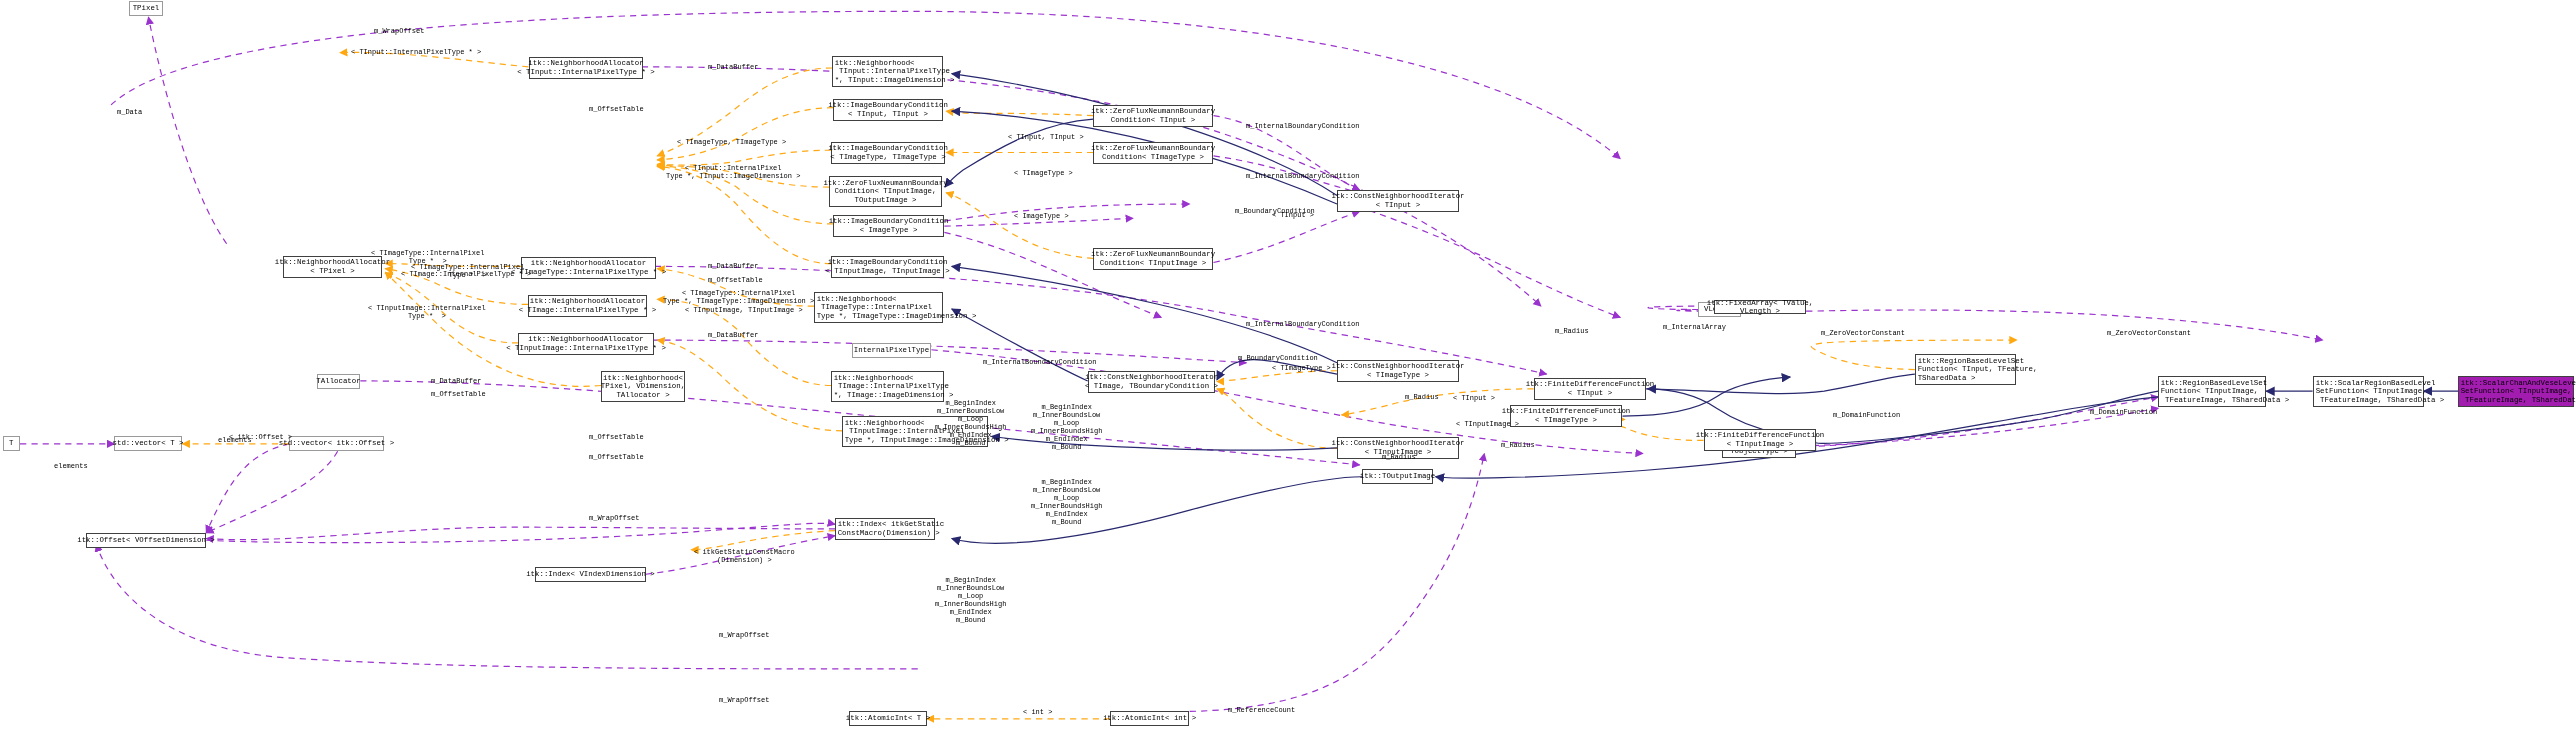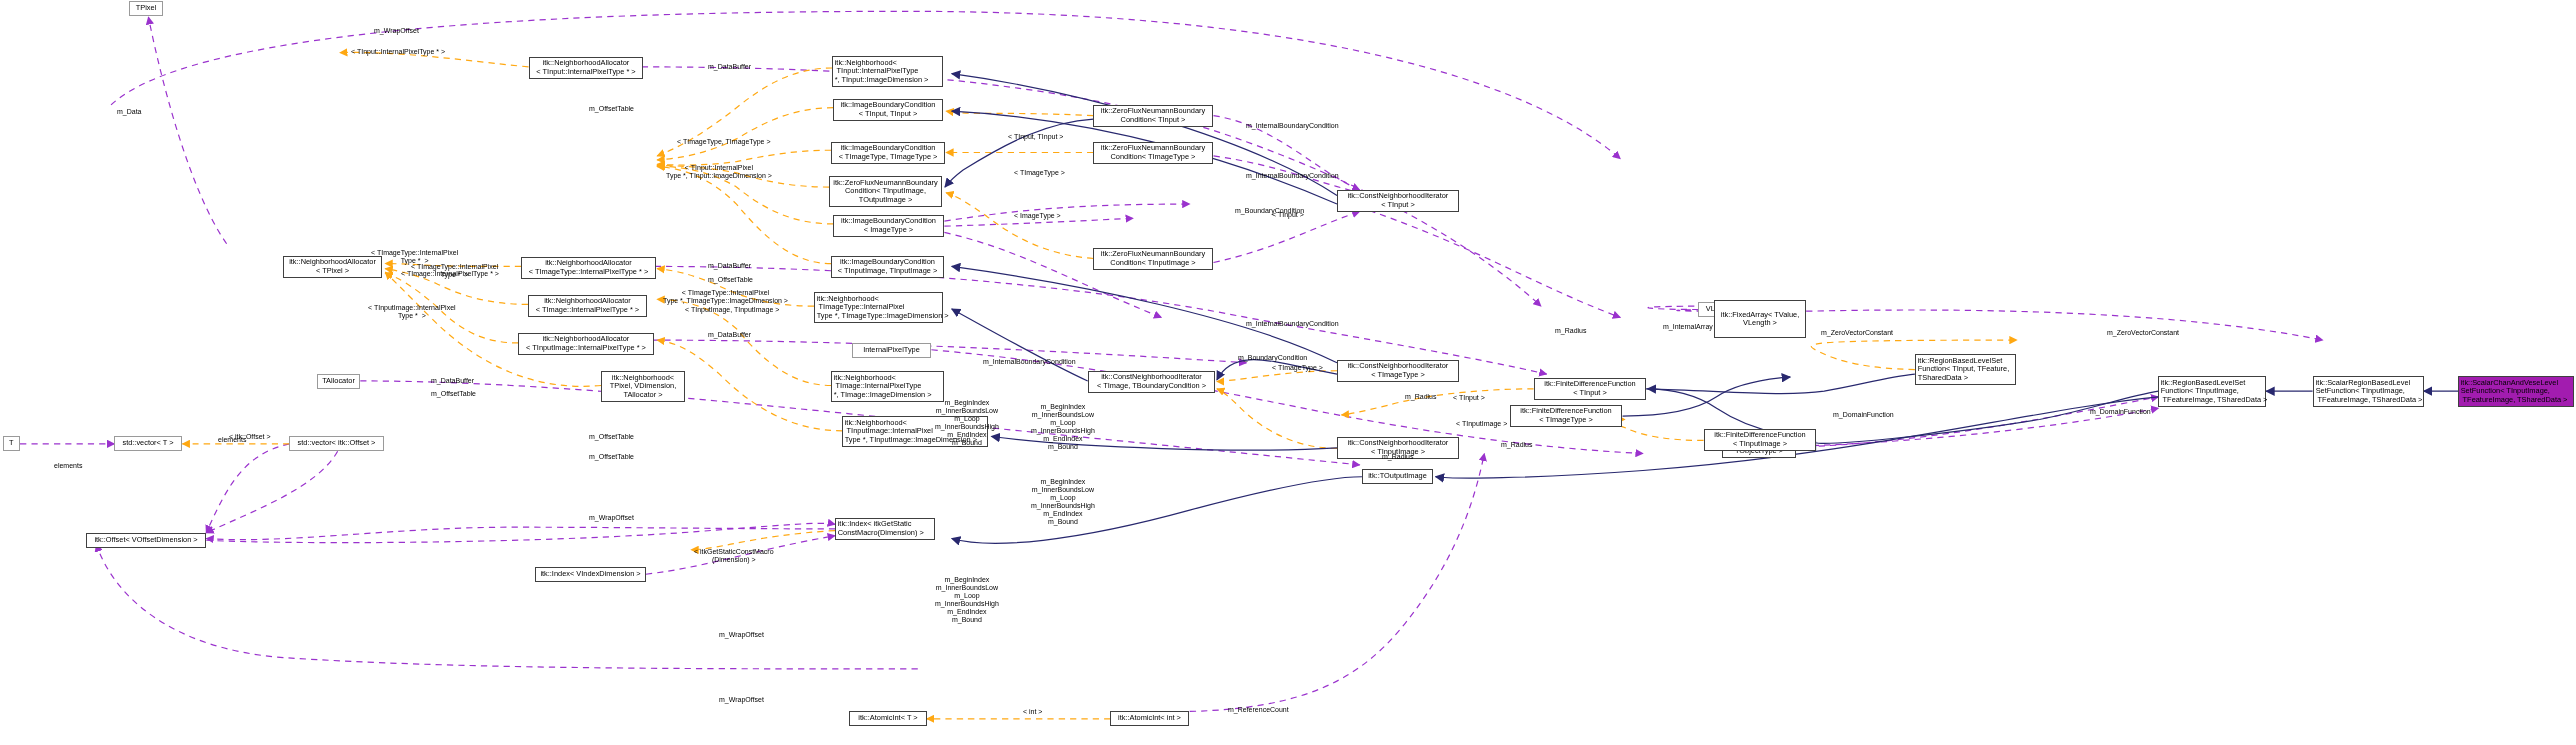--- a/index.html
+++ b/index.html
@@ -1,20 +1,20 @@
 <!DOCTYPE html>
 <html style="font-size:9px"><head>
 <meta charset="utf-8">
 <style>
   html,body{margin:0;padding:0;background:#ffffff;}
   #canvas{
     position:relative;
     width:2576px;height:746px;
     background:#ffffff;
-    font-family:Liberation Sans, sans-serif;
+    font-family:Liberation Mono, monospace;
     overflow:hidden;
   }
   svg#edges{position:absolute;left:0;top:0;width:2576px;height:746px;}
   .node{
     position:absolute;
     box-sizing:border-box;
     display:flex;align-items:center;justify-content:center;
     text-align:center;
     background:#ffffff;
     border:0.6px solid #404040;
@@ -192,21 +192,21 @@
       <div class="node" style="left: 1337px; top: 190px; width: 122px; height: 21.5px;">itk::ConstNeighborhoodIterator
 &lt; TInput &gt;</div>
       <div class="node" style="left: 1337px; top: 360px; width: 122px; height: 21.5px;">itk::ConstNeighborhoodIterator
 &lt; TImageType &gt;</div>
       <div class="node" style="left: 1088px; top: 371px; width: 127px; height: 21.5px;">itk::ConstNeighborhoodIterator
 &lt; TImage, TBoundaryCondition &gt;</div>
       <div class="node" style="left: 1337px; top: 437px; width: 122px; height: 21.5px;">itk::ConstNeighborhoodIterator
 &lt; TInputImage &gt;</div>
       <div class="node" style="left: 1362px; top: 469px; width: 71px; height: 14.7px;">itk::TOutputImage</div>
       <div class="node thin" style="left: 1698px; top: 302px; width: 43px; height: 14.7px;">VLength</div>
-      <div class="node" style="left: 1714px; top: 300px; width: 92px; height: 38px;">itk::FixedArray&lt; TValue,
+      <div class="node" style="left: 1714px; top: 300px; width: 92px; height: 14px;">itk::FixedArray&lt; TValue,
 VLength &gt;</div>
       <div class="node" style="left: 1534px; top: 378px; width: 112px; height: 21.5px;">itk::FiniteDifferenceFunction
 &lt; TInput &gt;</div>
       <div class="node" style="left: 1510px; top: 405px; width: 112px; height: 21.5px;">itk::FiniteDifferenceFunction
 &lt; TImageType &gt;</div>
       <div class="node" style="left: 1722px; top: 436px; width: 74px; height: 21.5px;">itk::SmartPointer&lt;
 TObjectType &gt;</div>
       <div class="node" style="left: 1704px; top: 429px; width: 112px; height: 21.5px;">itk::FiniteDifferenceFunction
 &lt; TInputImage &gt;</div>
       <div class="node left" style="left: 1915px; top: 354px; width: 101px; height: 31px;">itk::RegionBasedLevelSet

